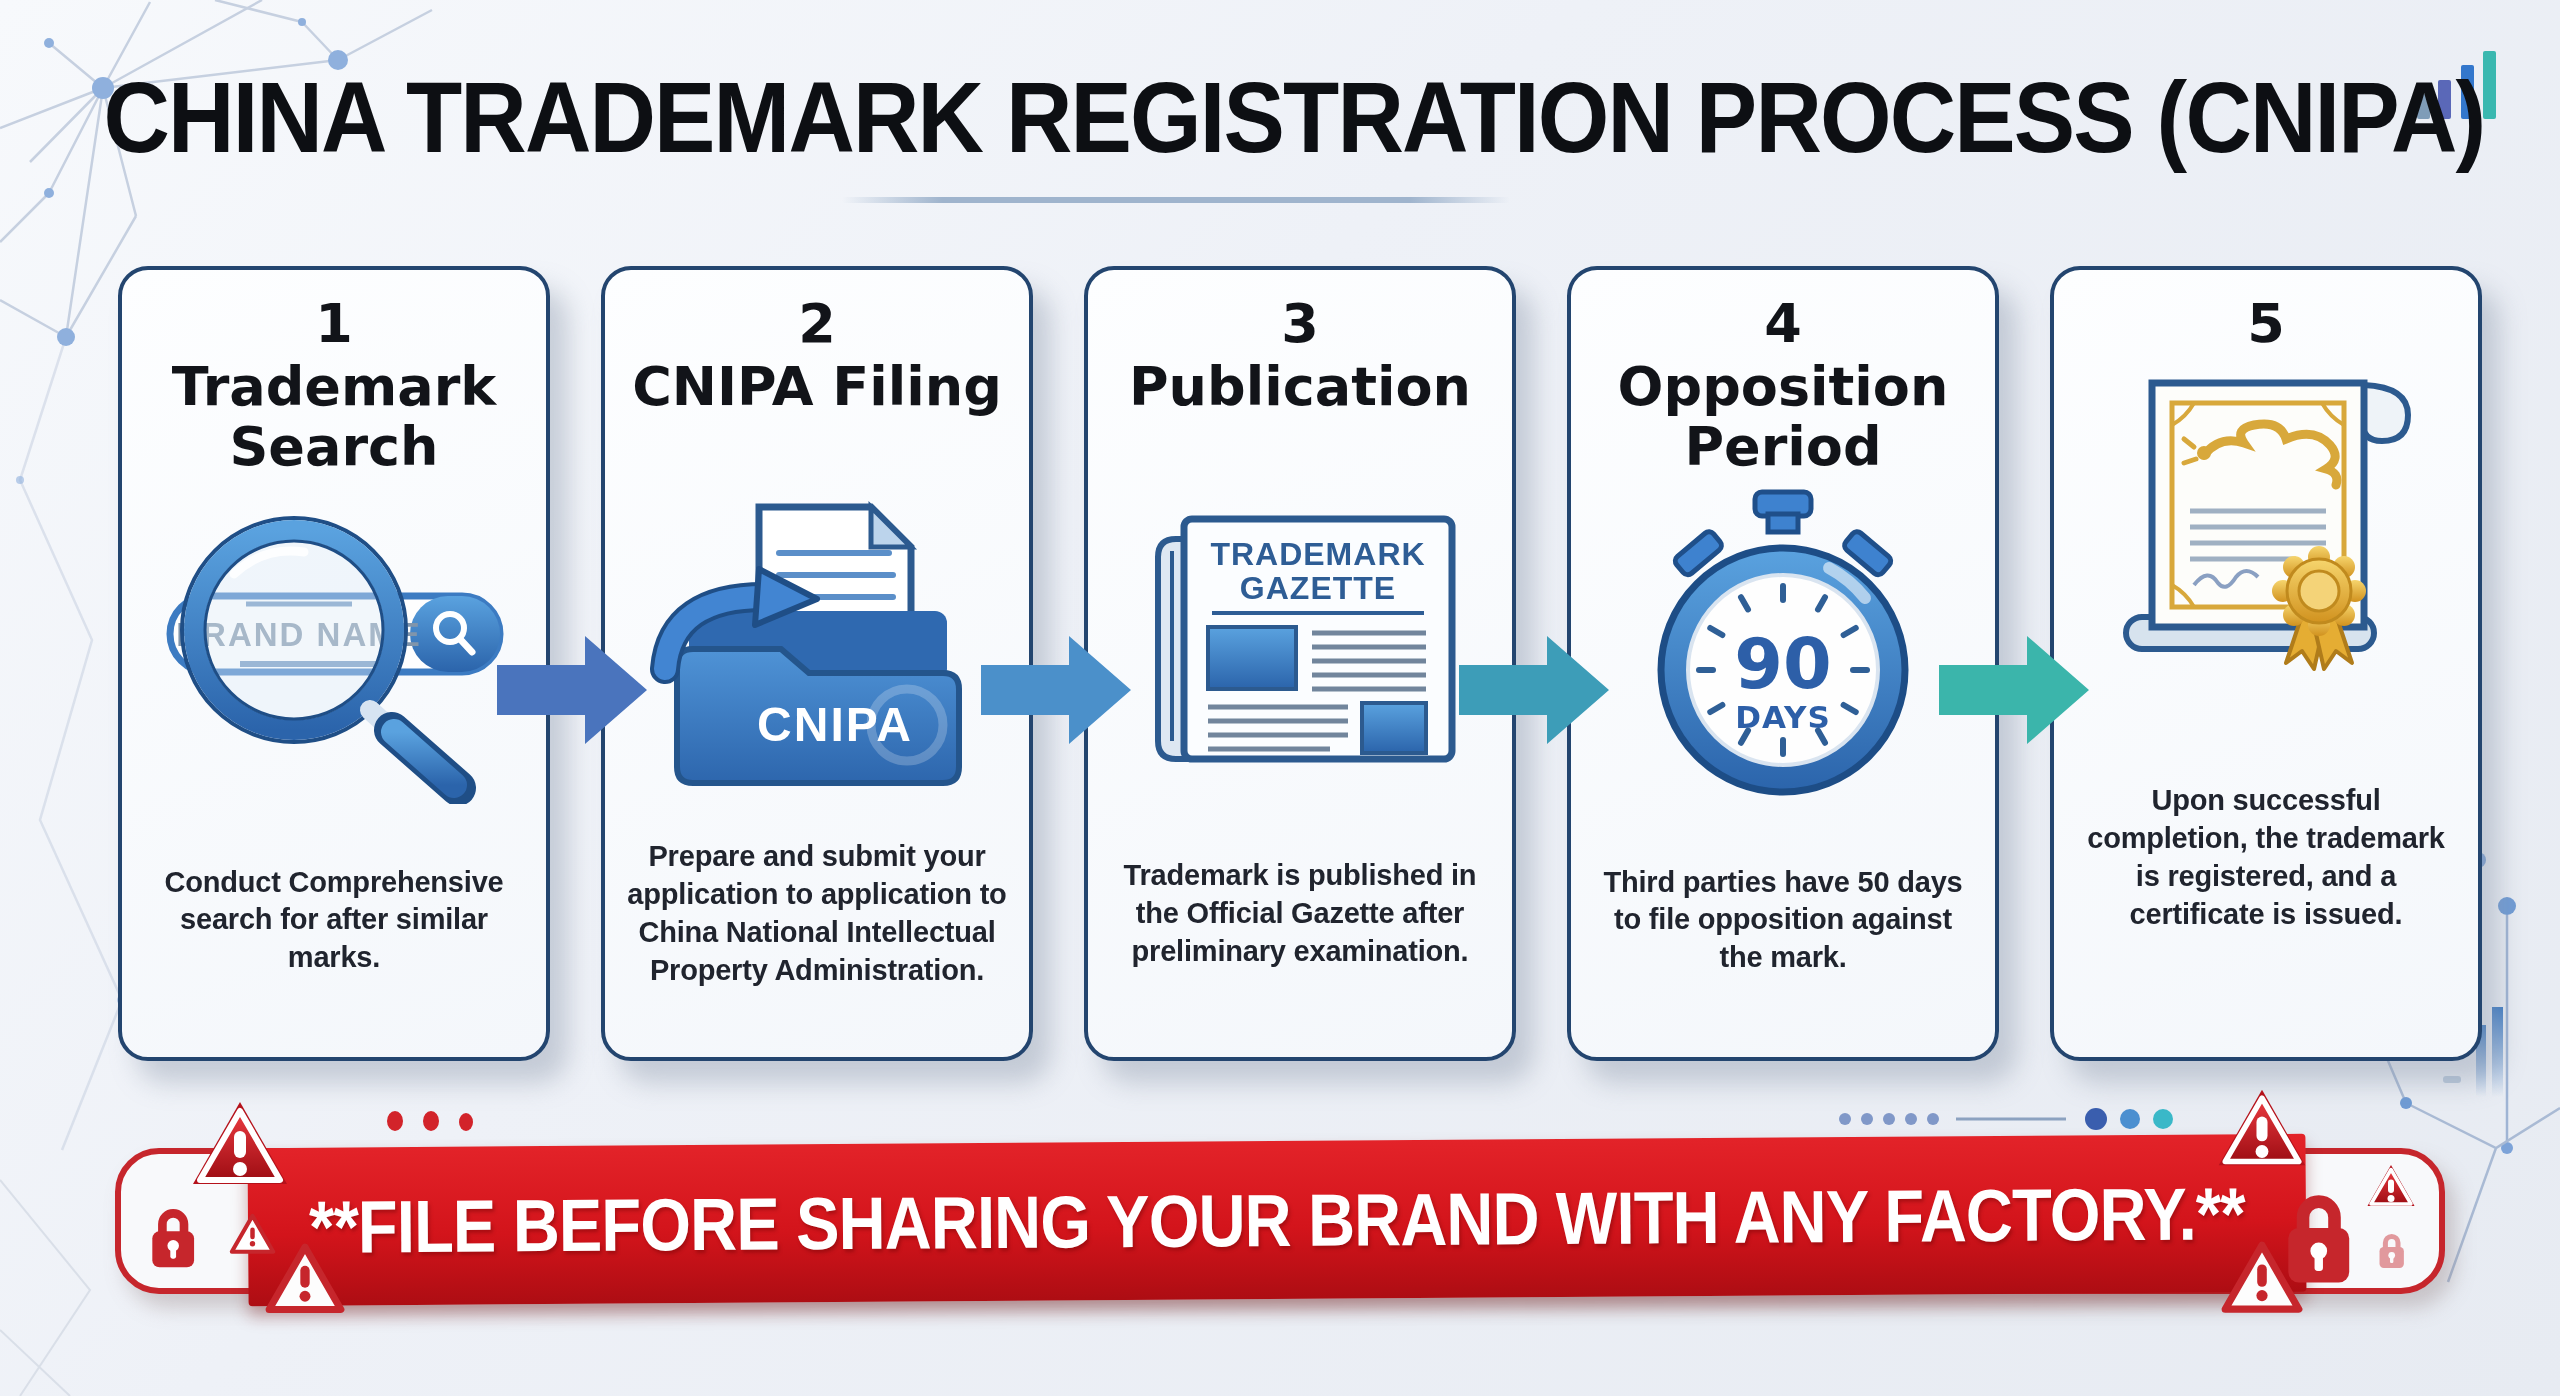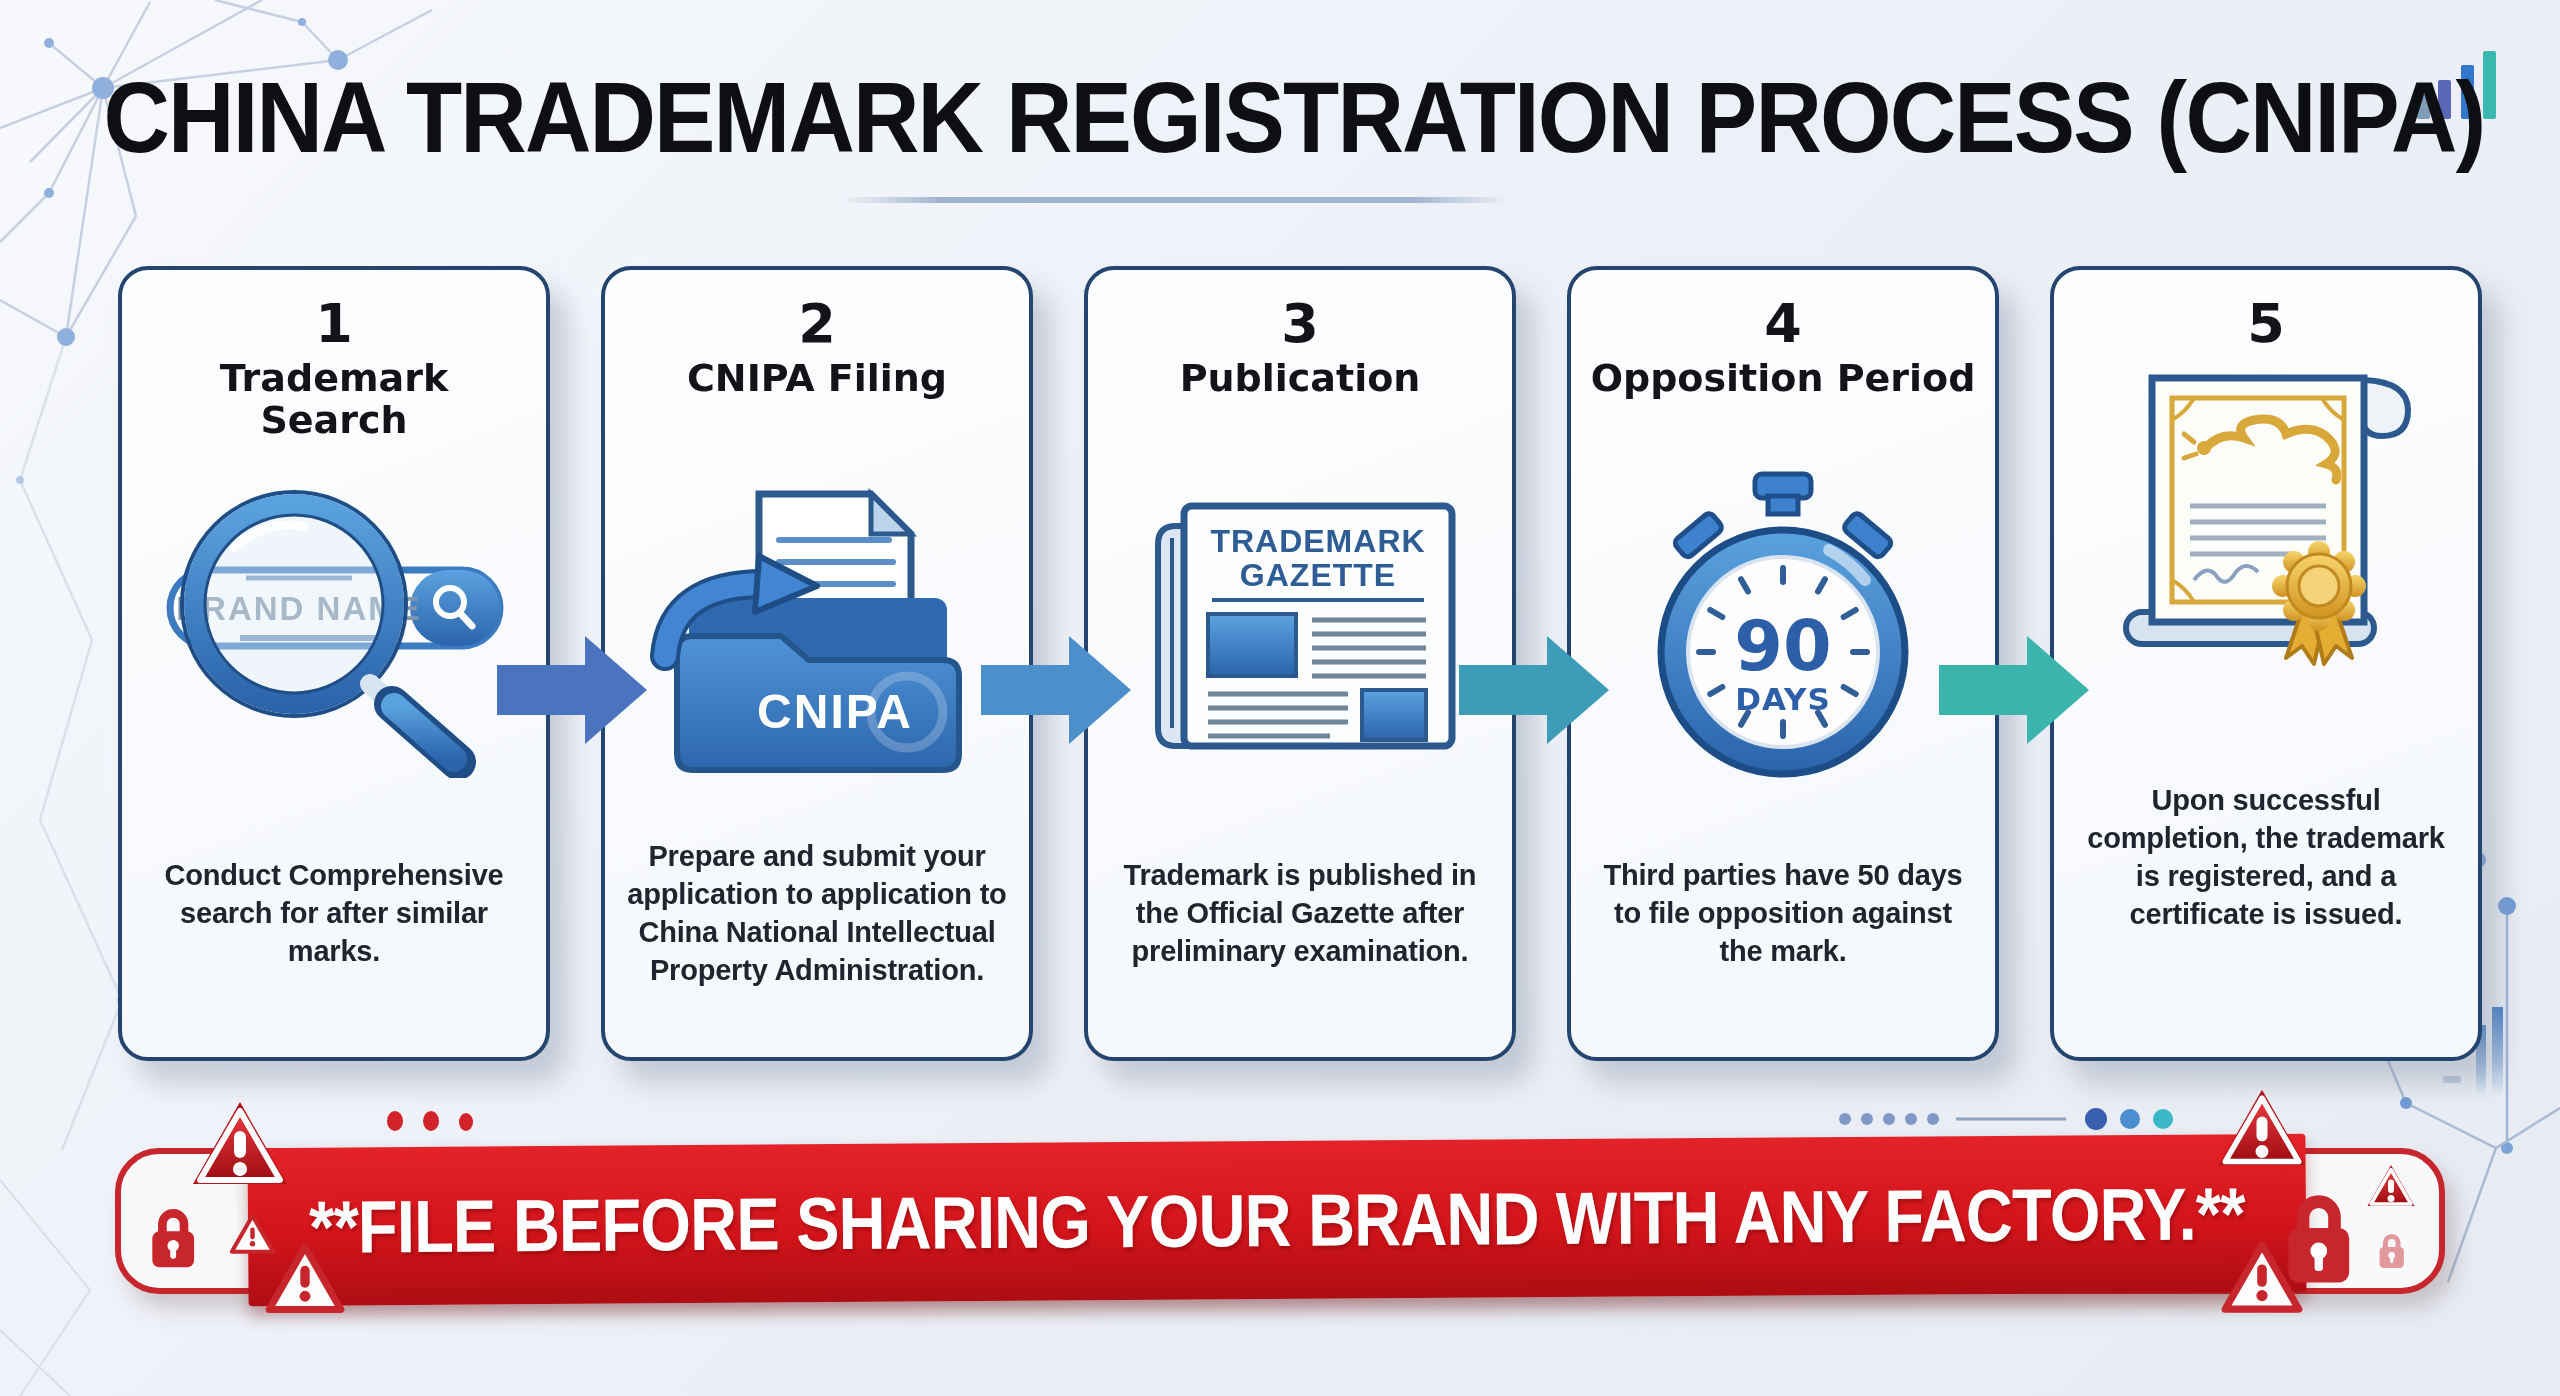--- a/index.html
+++ b/index.html
@@ -18,23 +18,23 @@
                    background:linear-gradient(90deg,rgba(169,189,214,0),#9fb4cd 15%,#9fb4cd 85%,rgba(169,189,214,0));}
 
   
   .card{position:absolute;top:266px;width:432px;height:795px;box-sizing:border-box;z-index:3;
         background:linear-gradient(160deg,#fdfeff 0%,#f4f7fb 100%);
         border:4px solid #23456f;border-radius:30px;
         box-shadow:18px 22px 26px rgba(138,150,170,.42);
         display:flex;flex-direction:column;align-items:center;padding:26px 18px 20px;}
   .card1{left:118px}.card2{left:601px}.card3{left:1084px}.card4{left:1567px}.card5{left:2050px}
   .card-number{font-family:"DejaVu Sans",sans-serif;font-size:54px;font-weight:bold;color:#121419;line-height:1.05;}
-  .card-title{font-family:"DejaVu Sans",sans-serif;font-size:38px;font-weight:bold;color:#121419;
+  .card-title{font-family:"DejaVu Sans",sans-serif;font-size:54px;font-weight:bold;color:#121419;
               text-align:center;line-height:1.12;min-height:108px;margin-top:4px;}
-  .card-icon{height:326px;display:flex;align-items:center;justify-content:center;}
+  .card-icon{height:326px;display:flex;align-items:flex-end;justify-content:center;}
   .card-icon svg{display:block;}
   .card-desc{flex:1;display:flex;align-items:center;font-size:29px;font-weight:bold;color:#20242e;
              text-align:center;line-height:1.3;letter-spacing:-.2px;}
 
   
   .arrow{position:absolute;top:634px;width:150px;height:112px;z-index:4;}
   .arrow1{left:497px}.arrow2{left:981px}.arrow3{left:1459px}.arrow4{left:1939px}
 
   
   .banner-frame{position:absolute;left:115px;top:1148px;width:2330px;height:146px;z-index:3;

